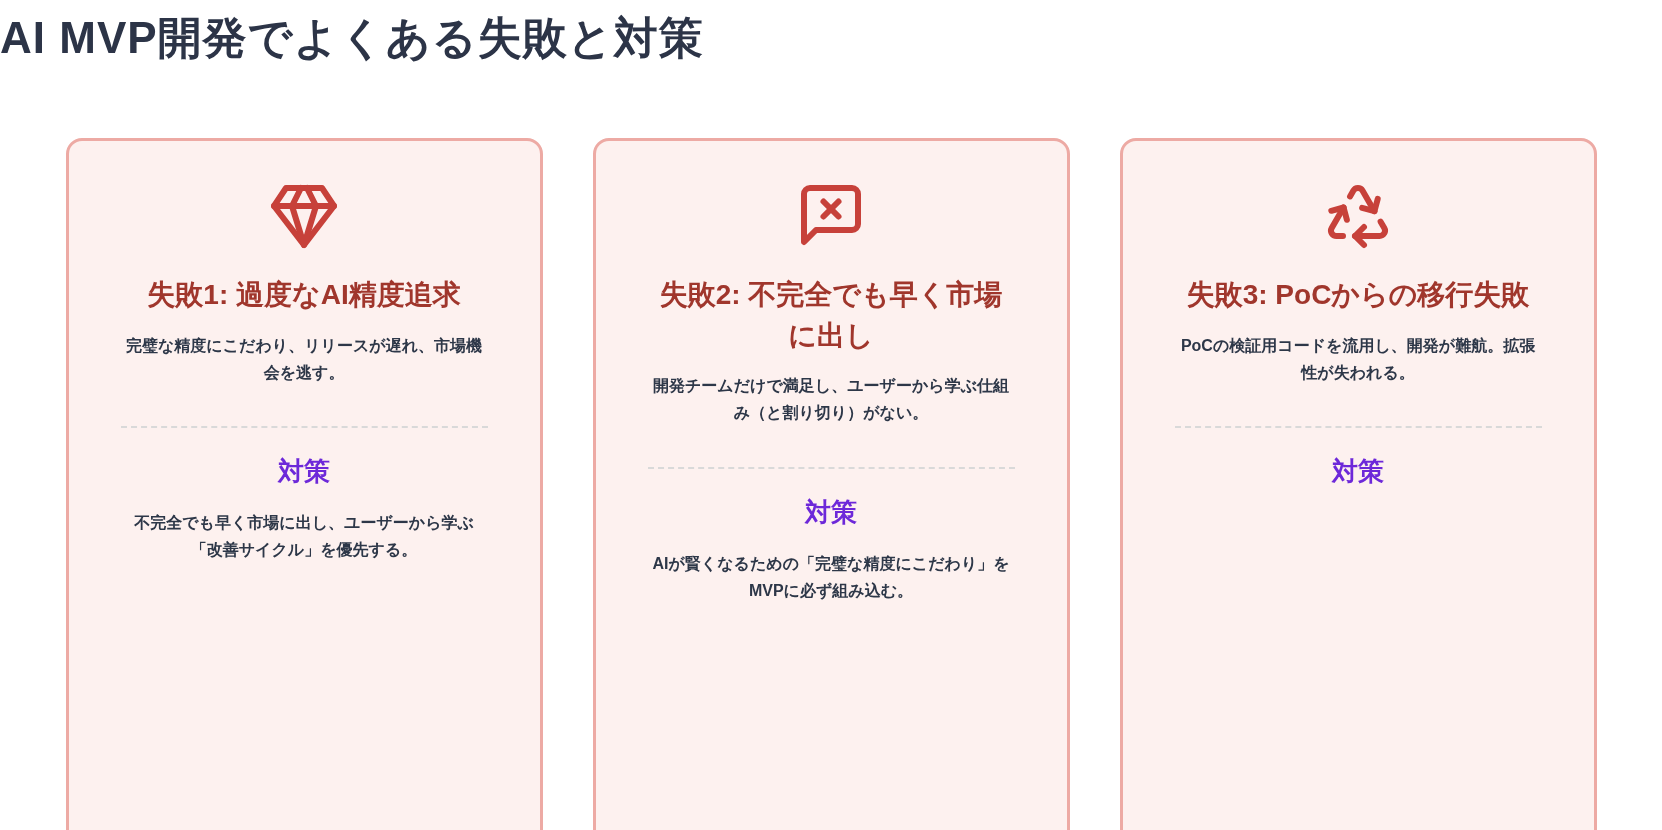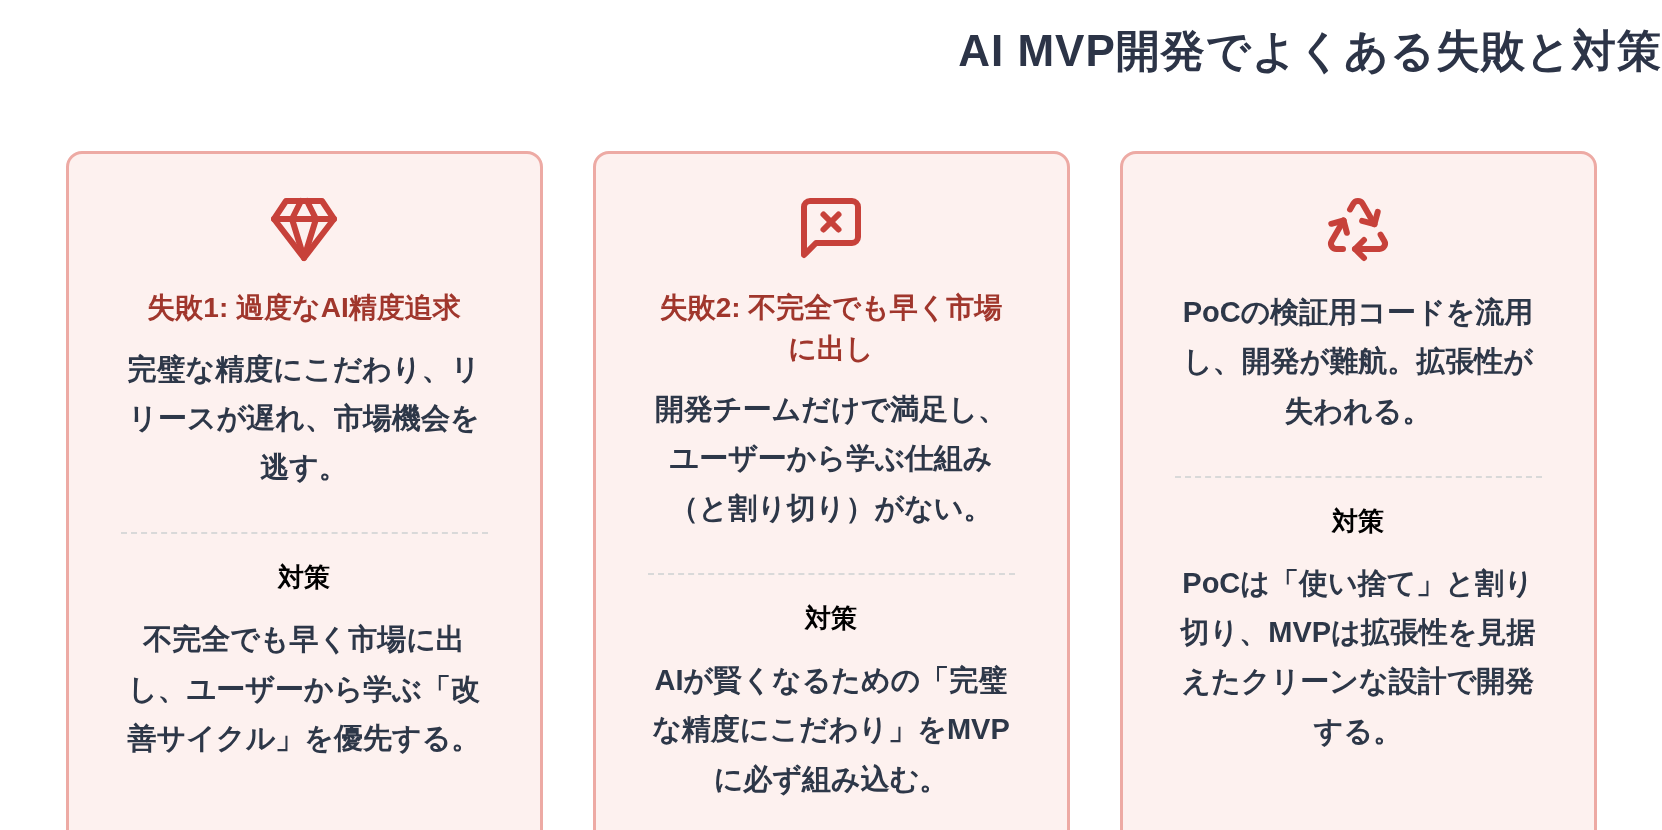--- a/index.html
+++ b/index.html
@@ -3,22 +3,22 @@
 <meta charset="utf-8">
 <style>
   * { margin: 0; padding: 0; box-sizing: border-box; }
   html, body {
     width: 1662px; height: 830px;
     background: #ffffff;
     font-family: "Liberation Sans", "DejaVu Sans", sans-serif;
     overflow: hidden;
   }
   .page-title {
-    margin-top: 23px;
-    text-align: right;
+    margin-top: 10px;
+    text-align: left;
     font-size: 44px;
     font-weight: 900;
     letter-spacing: 1px;
     color: #2c3447;
     line-height: 1.25;
   }
   .cards-row {
     display: flex;
     justify-content: center;
     gap: 50px;
@@ -52,35 +52,35 @@
     stroke-linejoin: round;
   }
   .card-title {
     font-size: 28px;
     font-weight: 800;
     color: #a0362c;
     line-height: 1.45;
     margin-bottom: 16px;
   }
   .problem-text, .solution-text {
-    font-size: 29px;
+    font-size: 16px;
     font-weight: 700;
     color: #2d3748;
     line-height: 1.7;
   }
   .divider {
     width: 100%;
     border: none;
     border-top: 2px dashed #d9d9d9;
     margin: 40px 0 26px;
   }
   .solution-label {
     font-size: 26px;
     font-weight: 800;
-    color: #000000;
+    color: #6d28d9;
     margin-bottom: 20px;
   }
 </style>
 </head>
 <body>
 
 <h1 class="page-title">AI MVP開発でよくある失敗と対策</h1>
 
 <main class="cards-row">
 
@@ -118,19 +118,19 @@
     <div class="icon-wrap">
       <svg viewBox="0 0 24 24" aria-hidden="true">
         <path d="M7 19H4.815a1.83 1.83 0 0 1-1.57-.881 1.785 1.785 0 0 1-.004-1.784L7.196 9.5"></path>
         <path d="M11 19h8.203a1.83 1.83 0 0 0 1.556-.89 1.784 1.784 0 0 0 0-1.775l-1.226-2.12"></path>
         <path d="m14 16-3 3 3 3"></path>
         <path d="M8.293 13.596 7.196 9.5 3.1 10.598"></path>
         <path d="m9.344 5.811 1.093-1.892A1.83 1.83 0 0 1 11.985 3a1.784 1.784 0 0 1 1.546.888l3.943 6.843"></path>
         <path d="m13.378 9.633 4.096 1.097 1.097-4.096"></path>
       </svg>
     </div>
+    <h2 class="card-title">失敗3: PoCからの移行失敗</h2>
     <p class="problem-text">PoCの検証用コードを流用し、開発が難航。拡張性が失われる。</p>
     <hr class="divider">
     <h3 class="solution-label">対策</h3>
-    <p class="solution-text">PoCは「使い捨て」と割り切り、MVPは拡張性を見据えたクリーンな設計で開発する。</p>
   </section>
 
 </main>
 
 </body></html>

